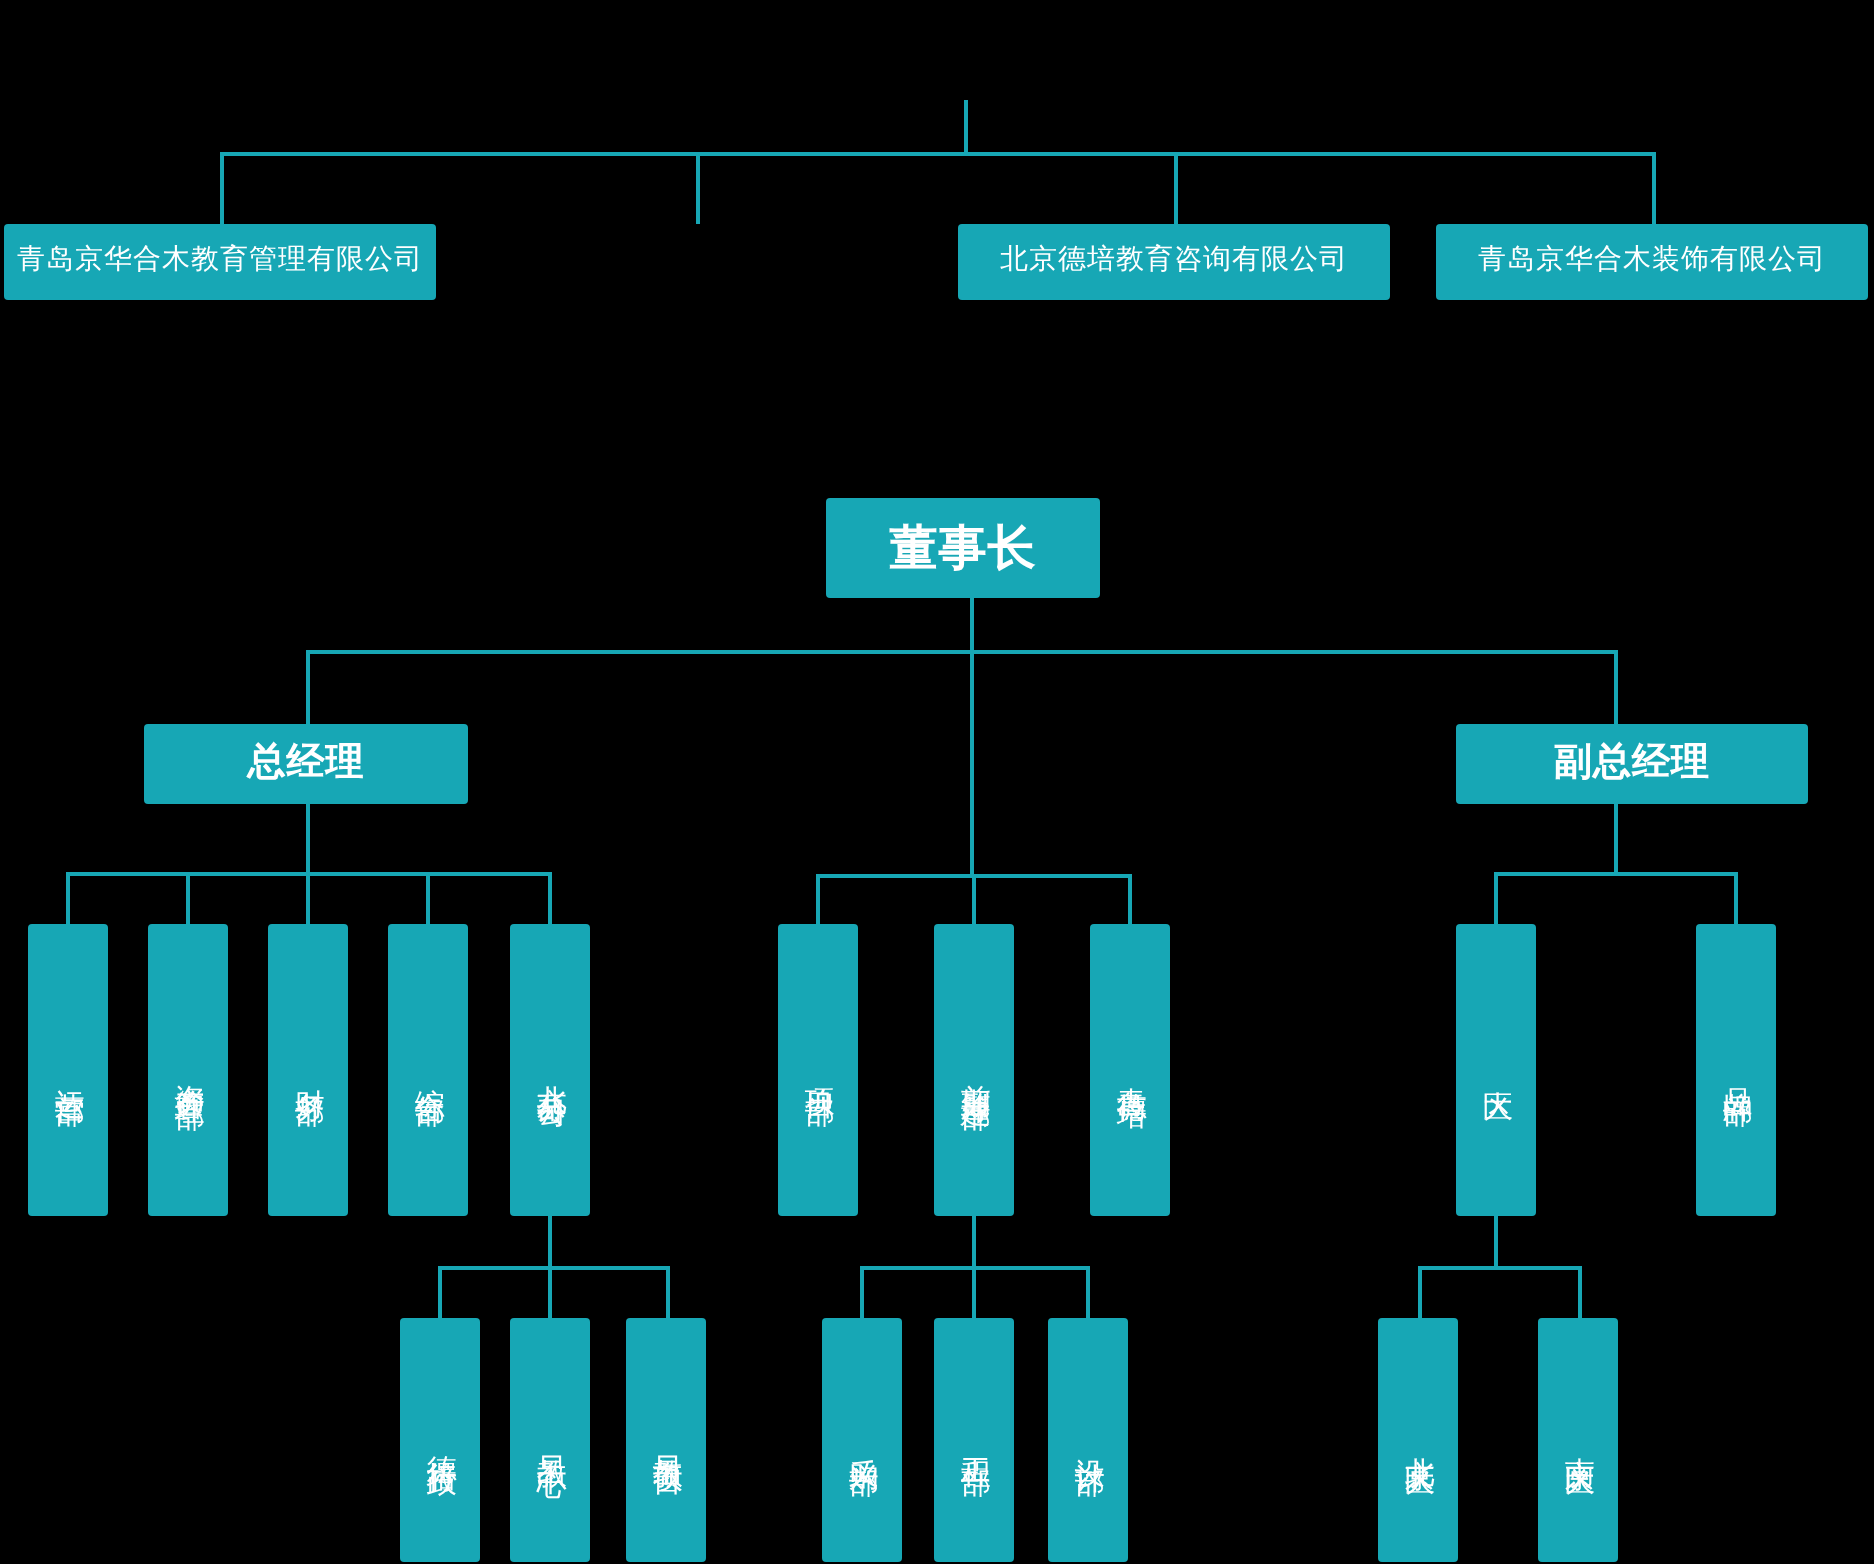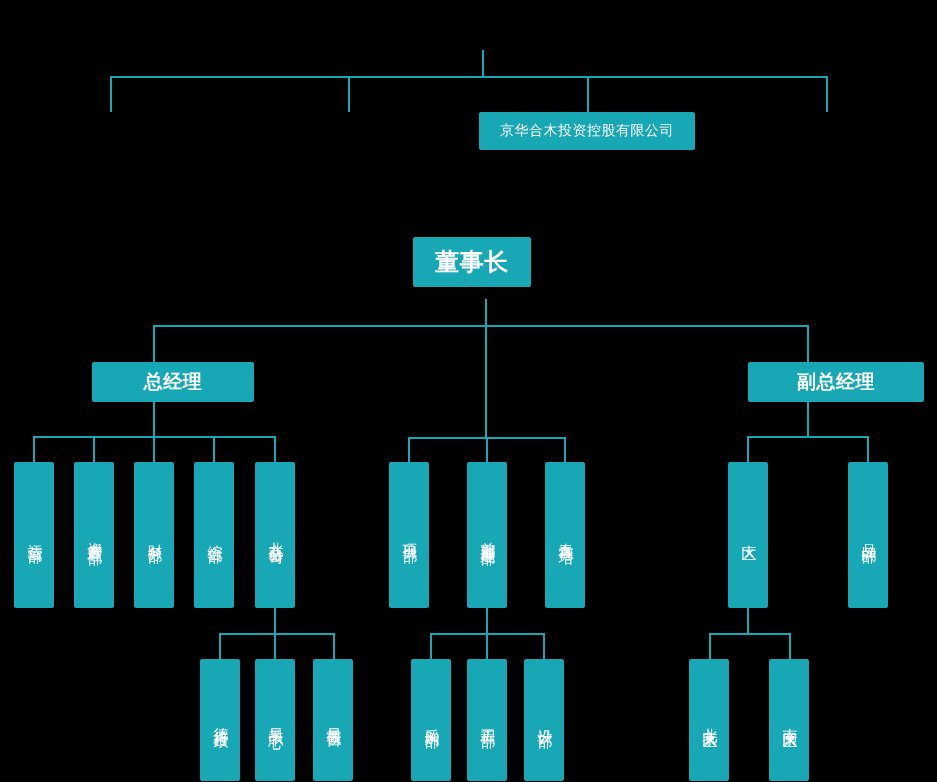--- a/index.html
+++ b/index.html
@@ -30,41 +30,43 @@
   .node.v{           
     writing-mode:vertical-rl;
     text-orientation:upright;
     letter-spacing:2px;
     line-height:1.05;
   }
   .fs16{font-size:16px;}
   .fs15{font-size:15px;}
   .fs14{font-size:14px;}
   .fs24{font-size:24px;font-weight:bold;}
-  .fs19{font-size:19px;font-weight:bold;margin-left:20px;}
+  .fs19{font-size:19px;font-weight:bold;}
   .line{position:absolute;background:#17a7b5;}
   .hline{height:2px;}
   .vline{width:2px;}
 </style>
 </head>
 <body>
 
 <div id="stage">
 
 
   <div class="line vline" style="left:482px;top:50px;height:26px;"></div>
   <div class="line hline" style="left:110px;top:76px;width:716px;"></div>
   <div class="line vline" style="left:110px;top:76px;height:36px;"></div>
   <div class="line vline" style="left:348px;top:76px;height:36px;"></div>
   <div class="line vline" style="left:587px;top:76px;height:36px;"></div>
   <div class="line vline" style="left:826px;top:76px;height:36px;"></div>
 
-  <div class="node h fs14" style="left:479px;top:112px;width:216px;height:38px;">京华合木投资控股有限公司</div>
+  <div class="node h fs14" style="left:2px;top:112px;width:216px;height:38px;">青岛京华合木教育管理有限公司</div>
+  <div class="node h fs14" style="left:479px;top:112px;width:216px;height:38px;">北京德培教育咨询有限公司</div>
+  <div class="node h fs14" style="left:718px;top:112px;width:216px;height:38px;">青岛京华合木装饰有限公司</div>
 
-  <div class="node h fs24" style="left:413px;top:237px;width:118px;height:50px;">董事长</div>
+  <div class="node h fs24" style="left:413px;top:249px;width:137px;height:50px;">董事长</div>
 
   <div class="line vline" style="left:485px;top:299px;height:26px;"></div>
   <div class="line hline" style="left:153px;top:325px;width:655px;"></div>
   <div class="line vline" style="left:153px;top:325px;height:37px;"></div>
   <div class="line vline" style="left:807px;top:325px;height:37px;"></div>
 
   <div class="line vline" style="left:485px;top:325px;height:112px;"></div>
 
   <div class="node h fs19" style="left:72px;top:362px;width:162px;height:40px;">总经理</div>
   <div class="node h fs19" style="left:728px;top:362px;width:176px;height:40px;">副总经理</div>

